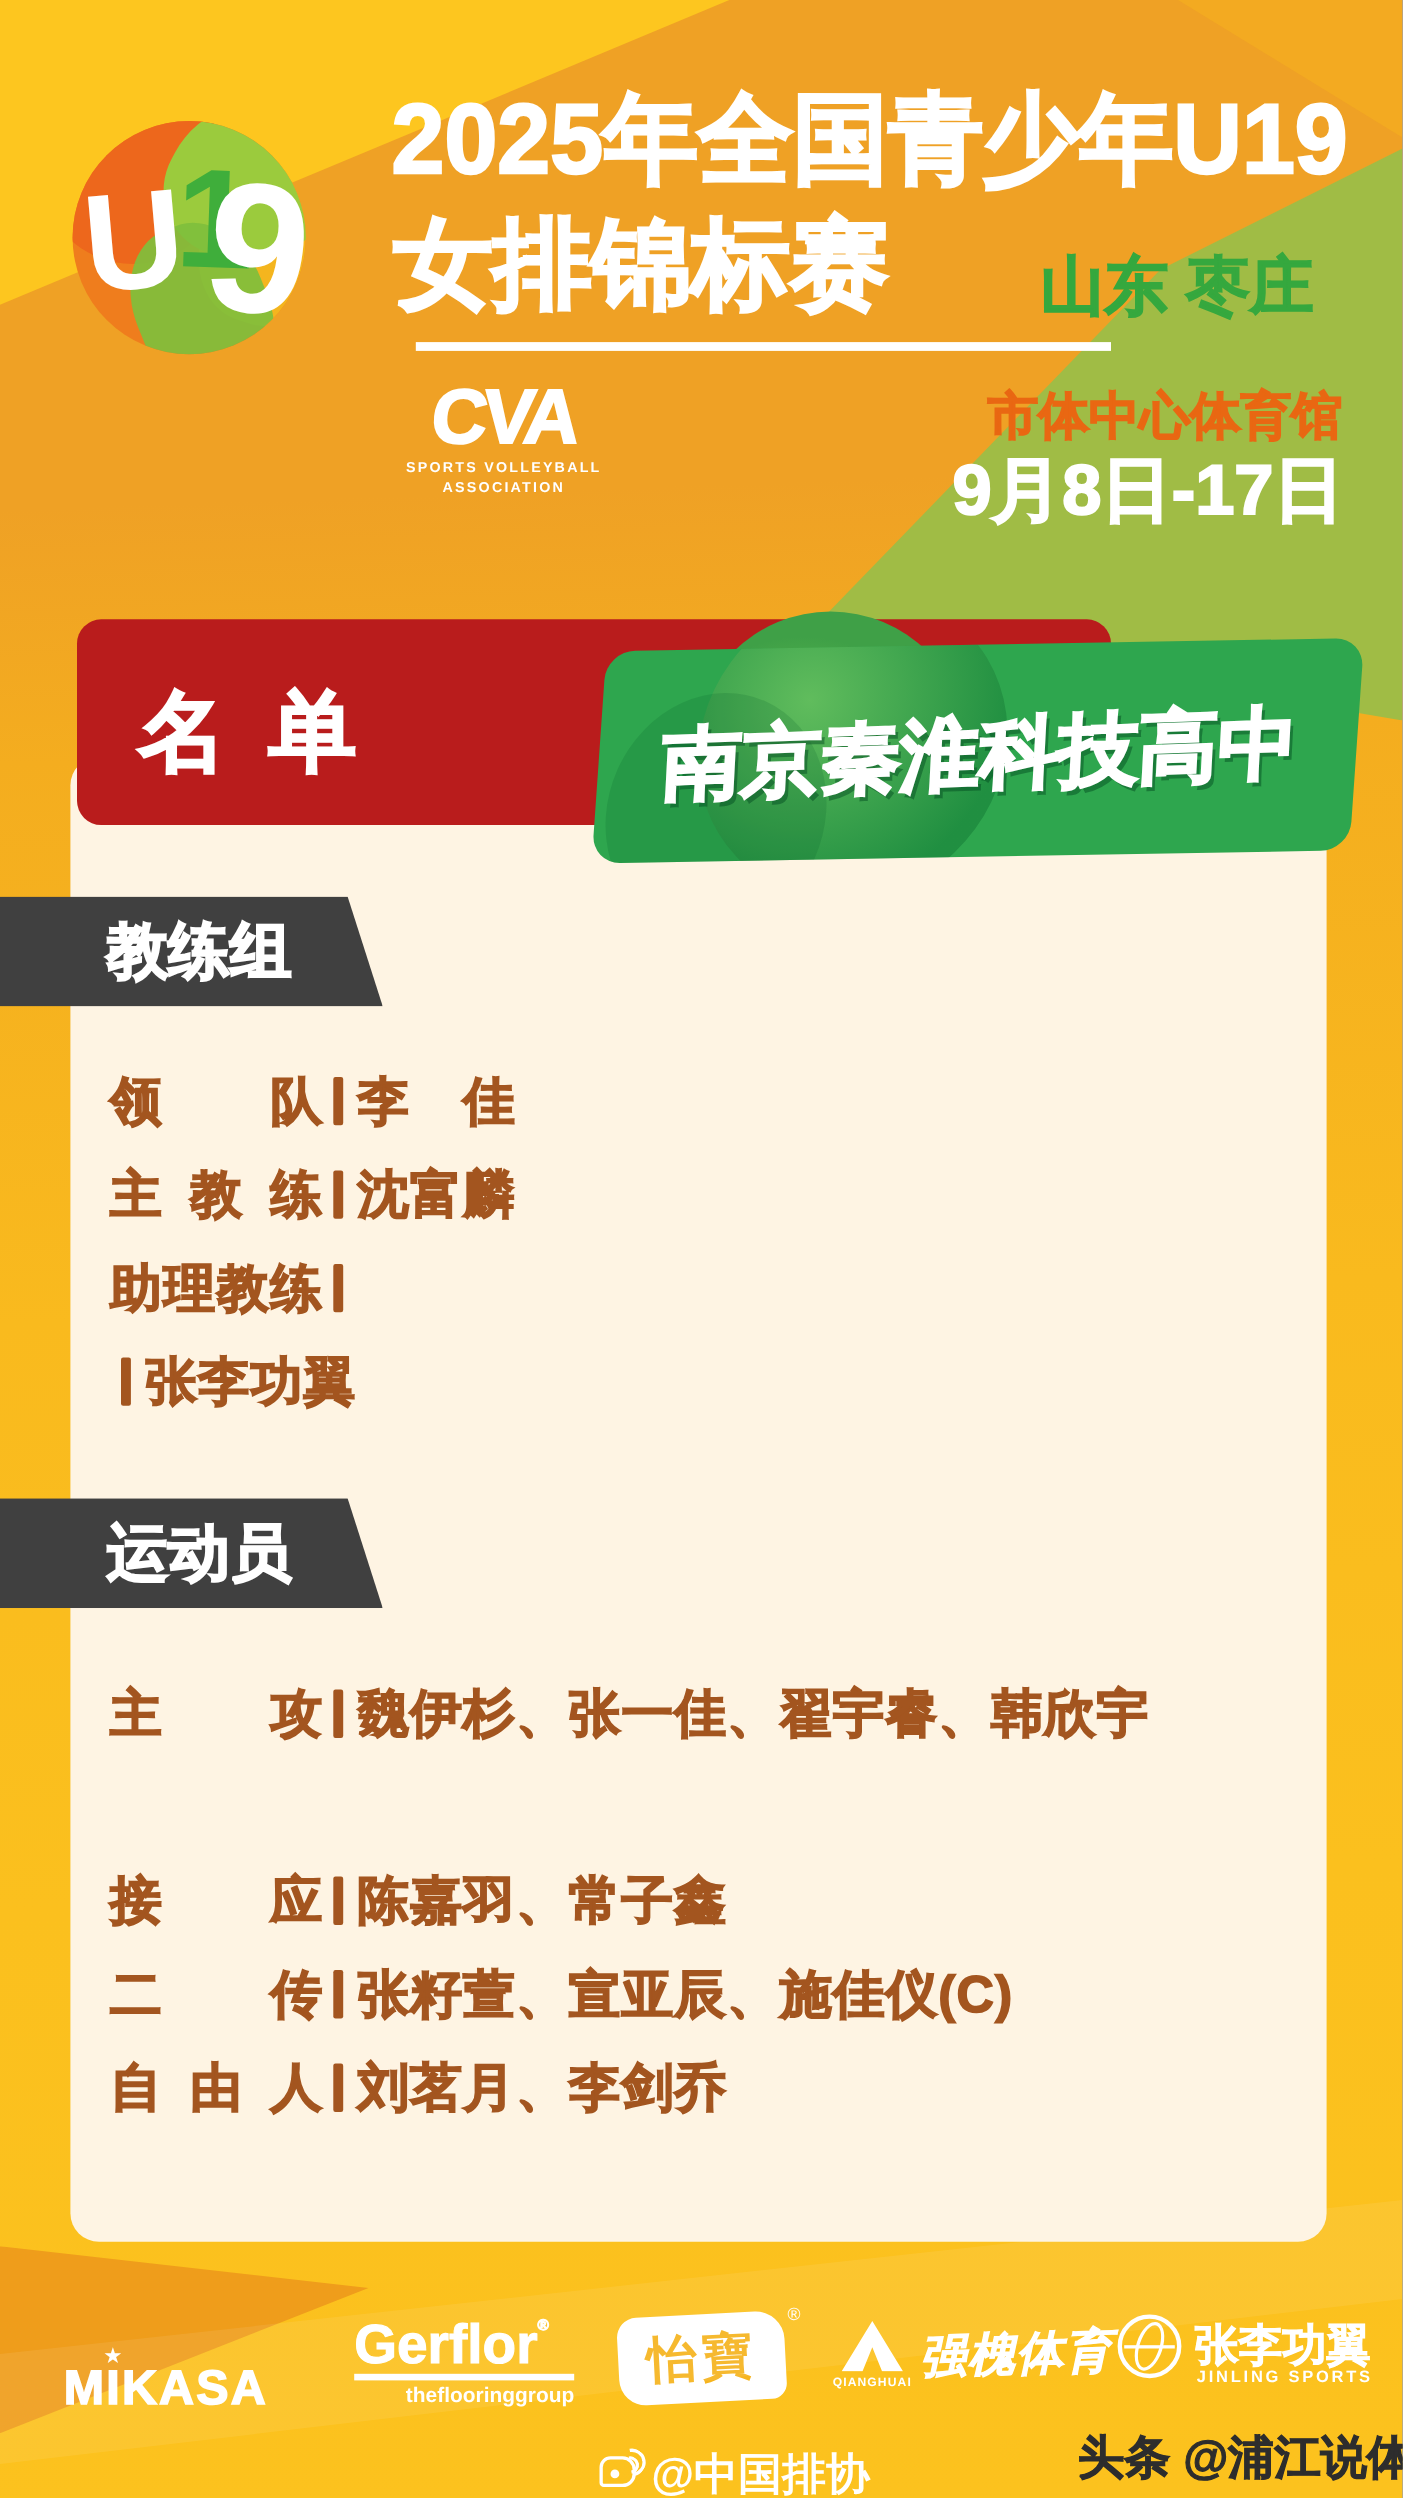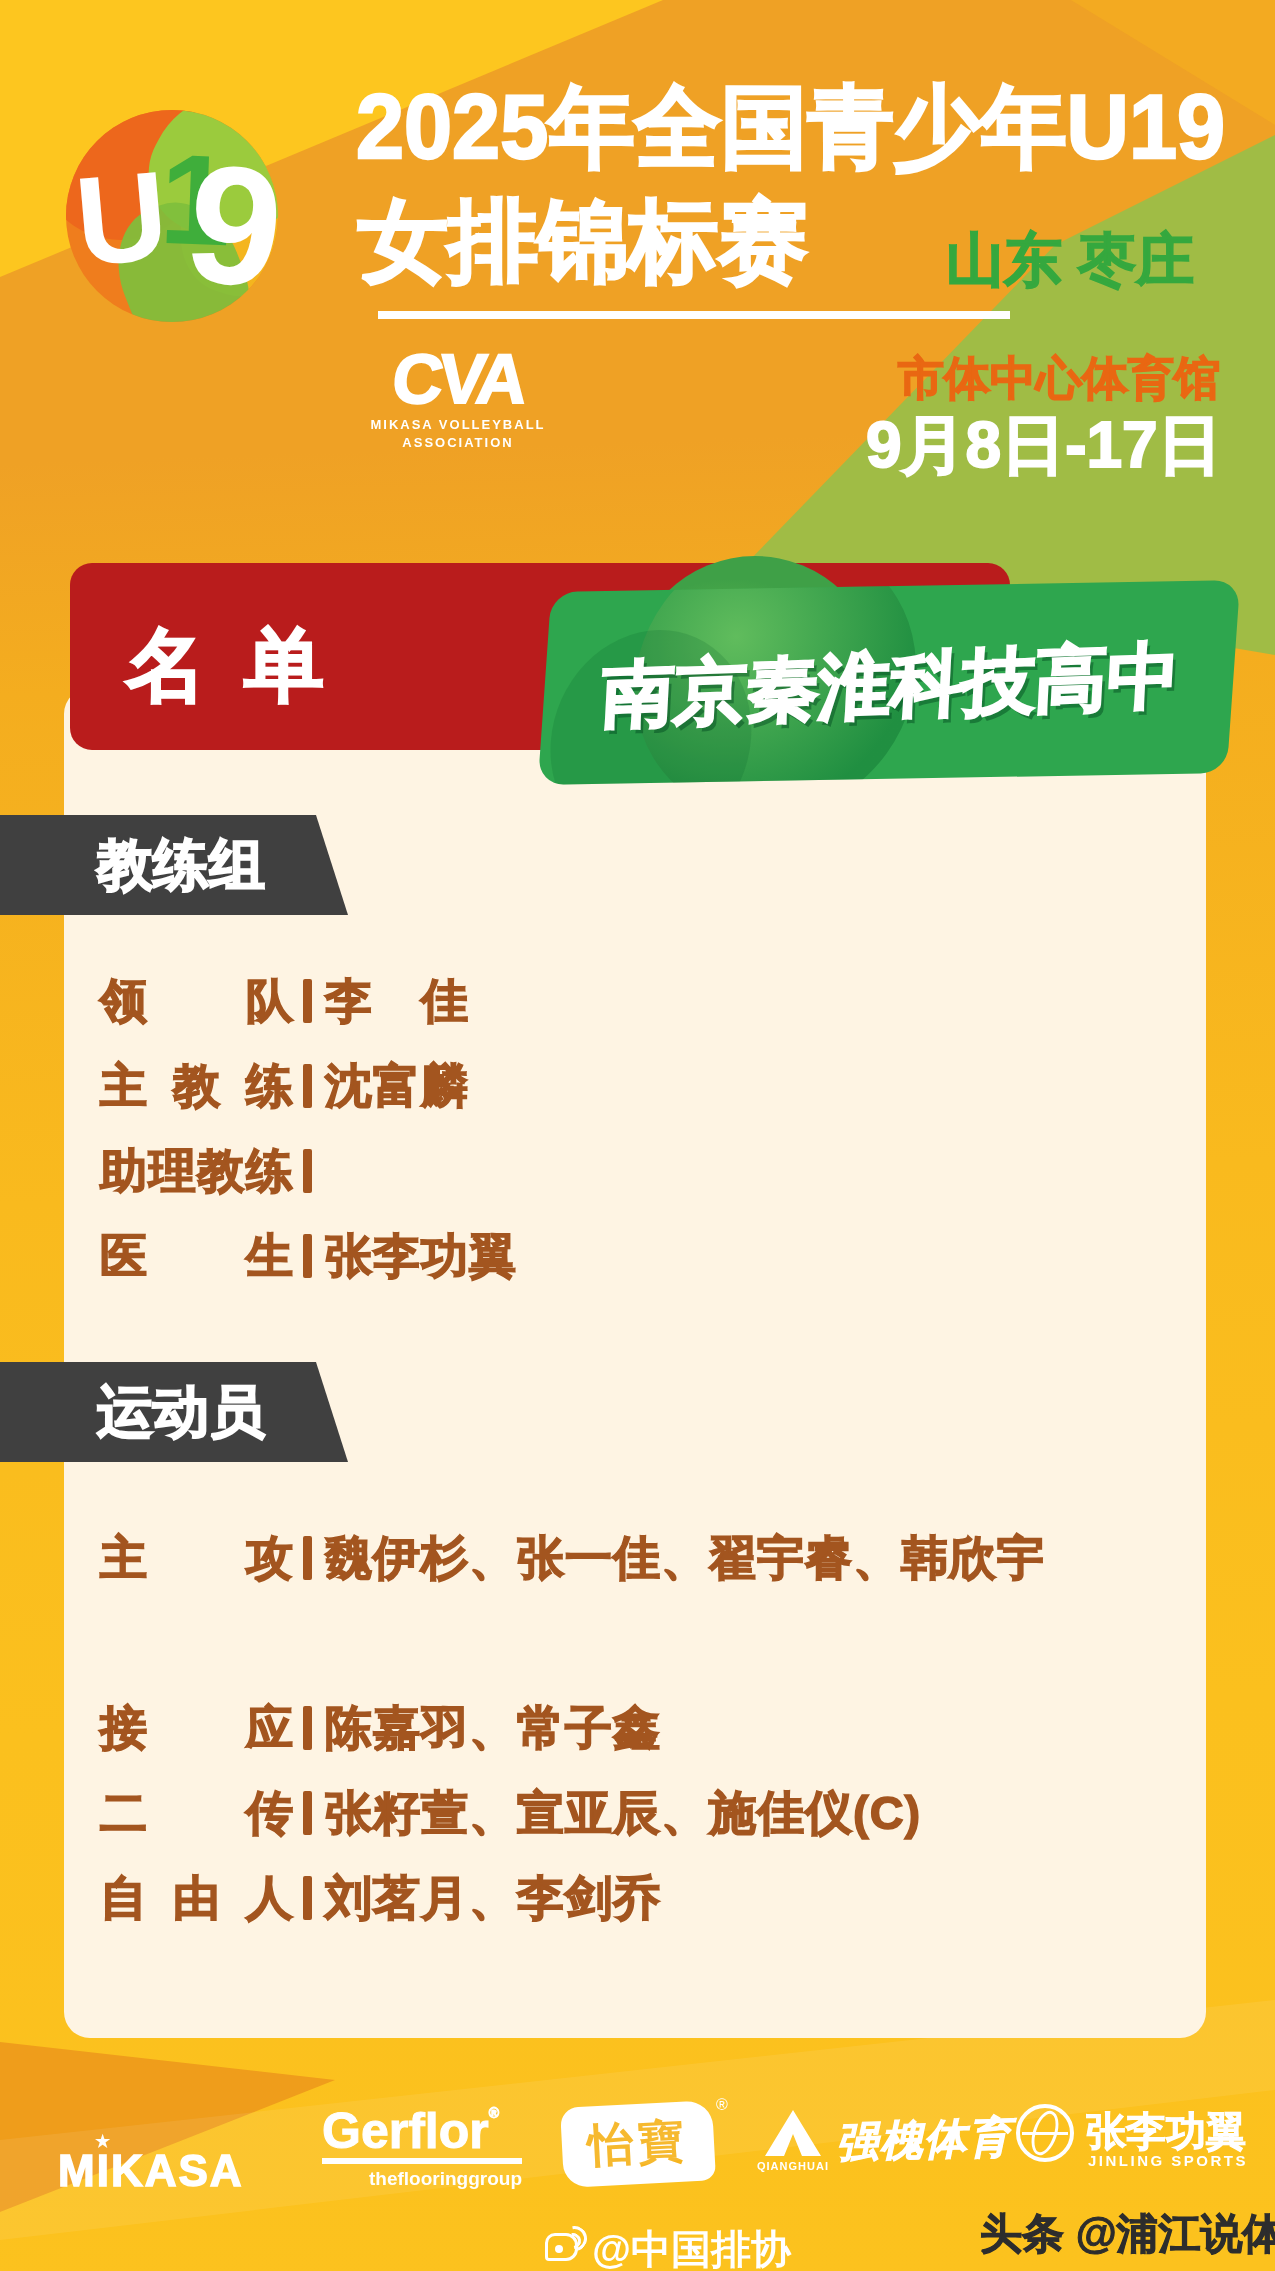--- a/index.html
+++ b/index.html
@@ -151,21 +151,21 @@
     <b class="u19-1">1</b>
     <b class="u19-9">9</b>
   </div>
 
   <div class="abs title title-l1">2025年全国青少年U19</div>
   <div class="abs title title-l2">女排锦标赛</div>
   <div class="abs location">山东 枣庄</div>
   <div class="abs divider"></div>
   <div class="abs cva">
     <div class="cva-acronym">CVA</div>
-    <div class="cva-sub">MIKASA VOLLEYBALL</div>
+    <div class="cva-sub">SPORTS VOLLEYBALL</div>
     <div class="cva-sub">ASSOCIATION</div>
   </div>
   <div class="abs venue">市体中心体育馆</div>
   <div class="abs dates">9月8日-17日</div>
 
   <div class="abs panel"></div>
   <div class="abs mingdan">
     <span>名单</span>
   </div>
   <div class="abs ball-peek">
@@ -188,21 +188,20 @@
   <div class="abs crow r1">
     <span class="role">主教练</span>
     <span class="sep"></span>
     <span class="names">沈富麟</span>
   </div>
   <div class="abs crow r2">
     <span class="role">助理教练</span>
     <span class="sep"></span>
   </div>
   <div class="abs crow r3">
-    <span class="role">医生</span>
     <span class="sep"></span>
     <span class="names">张李功翼</span>
   </div>
 
   <div class="abs section-banner sb-ath">
     <span>运动员</span>
   </div>
   <div class="abs crow a0">
     <span class="role">主攻</span>
     <span class="sep"></span>

